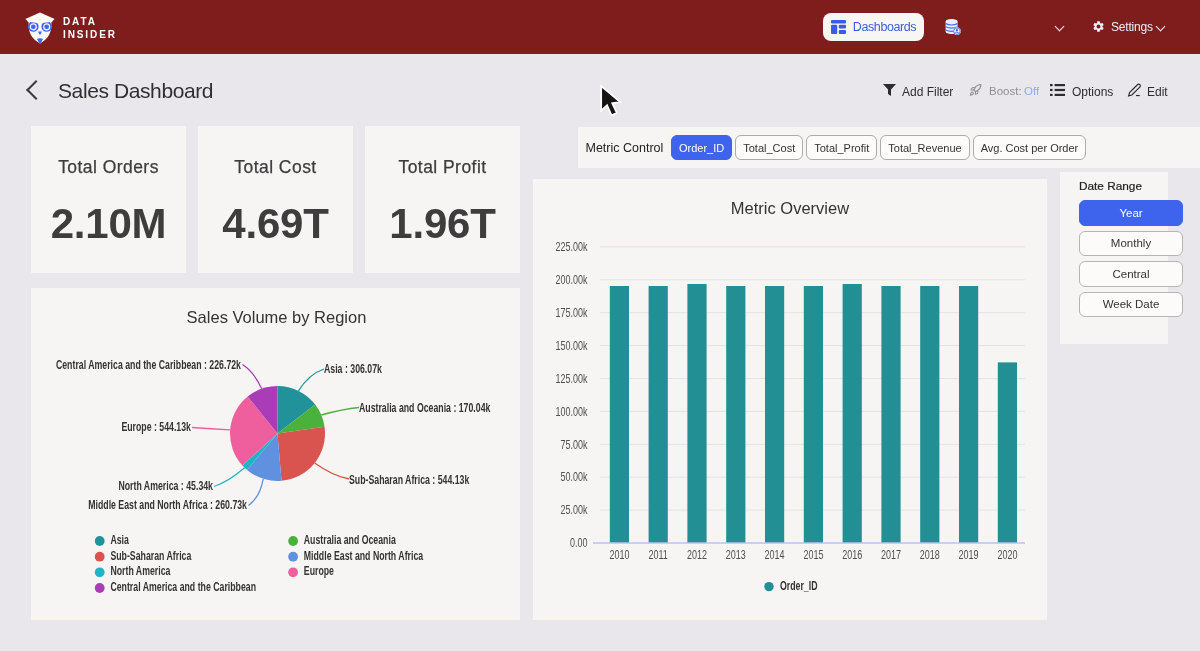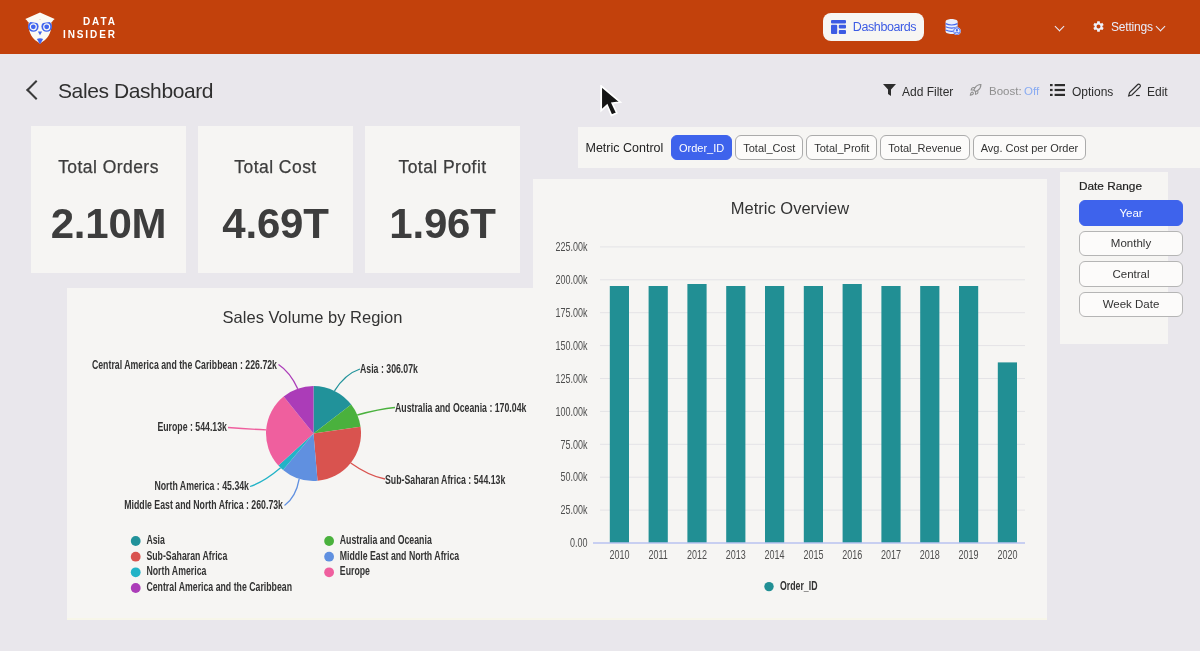--- a/index.html
+++ b/index.html
@@ -2,21 +2,21 @@
 <html><head>
 <meta charset="utf-8">
 <style>
 * { margin:0; padding:0; box-sizing:border-box; }
 html,body { width:1200px; height:651px; overflow:hidden; }
 body { font-family:"Liberation Sans", sans-serif; background:#e9e7ec; position:relative; }
 .abs { position:absolute; }
 .card { position:absolute; background:#f6f5f3; border-bottom:2px solid #f7f6e9; }
 
 
-#navbar { position:absolute; left:0; top:0; width:1200px; height:54px; background:#c2410c;text-align:right; }
+#navbar { position:absolute; left:0; top:0; width:1200px; height:54px; background:#7f1d1d; }
 #logo-owl { position:absolute; left:24.5px; top:11.5px; }
 #logo-text { position:absolute; left:63px; top:15px; color:#fff; font-size:10px; font-weight:bold; letter-spacing:1.9px; line-height:13px; }
 #btn-dash { position:absolute; left:823px; top:13px; width:101px; height:28px; background:#f7f6f3; border-radius:8px; display:flex; align-items:center; justify-content:center; gap:7px; }
 #btn-dash span { color:#3c5be4; font-size:12.5px; font-weight:500; letter-spacing:-0.4px; }
 .navitem { position:absolute; top:0; height:54px; display:flex; align-items:center; color:#e9eefc; font-size:12px; letter-spacing:-0.2px; }
 #nav-dw { left:964px; }
 #nav-set { left:1111px; }
 .chev { position:absolute; width:7px; height:7px; border-right:1.6px solid #e9eefc; border-bottom:1.6px solid #e9eefc; transform:rotate(45deg); top:23px; }
 
 
@@ -144,21 +144,21 @@
 </div>
 
 <div id="dr">
   <div class="t">Date Range</div>
   <div class="drbtn sel">Year</div>
   <div class="drbtn">Monthly</div>
   <div class="drbtn">Central</div>
   <div class="drbtn">Week Date</div>
 </div>
 
-<div class="card" style="left:31px;top:288px;width:489px;height:332px;margin-left:36px;">
+<div class="card" style="left:31px;top:288px;width:489px;height:332px;">
 <svg width="489" height="332" viewBox="0 0 489 332" style="font-family:'Liberation Sans',sans-serif">
   <text x="245.5" y="35" text-anchor="middle" font-size="16.5" fill="#333">Sales Volume by Region</text>
   <g fill="none" stroke-width="1.3">
     <path d="M267.5 102.9 Q278 86 293 81" stroke="#21929a"></path>
     <path d="M290.3 127.0 Q312 121 328 119.5" stroke="#4ab13d"></path>
     <path d="M283.7 175.0 Q302 188 318 191" stroke="#d9534f"></path>
     <path d="M232.2 190.8 Q229 209 217.5 217.5" stroke="#6090e0"></path>
     <path d="M213.6 179.8 Q197 194 183 198.5" stroke="#22b3c7"></path>
     <path d="M199.1 141.9 Q180 141 161 139.5" stroke="#ef5f9e"></path>
     <path d="M230.7 100.7 Q223 84 211.5 76.5" stroke="#ab3cb8"></path>

